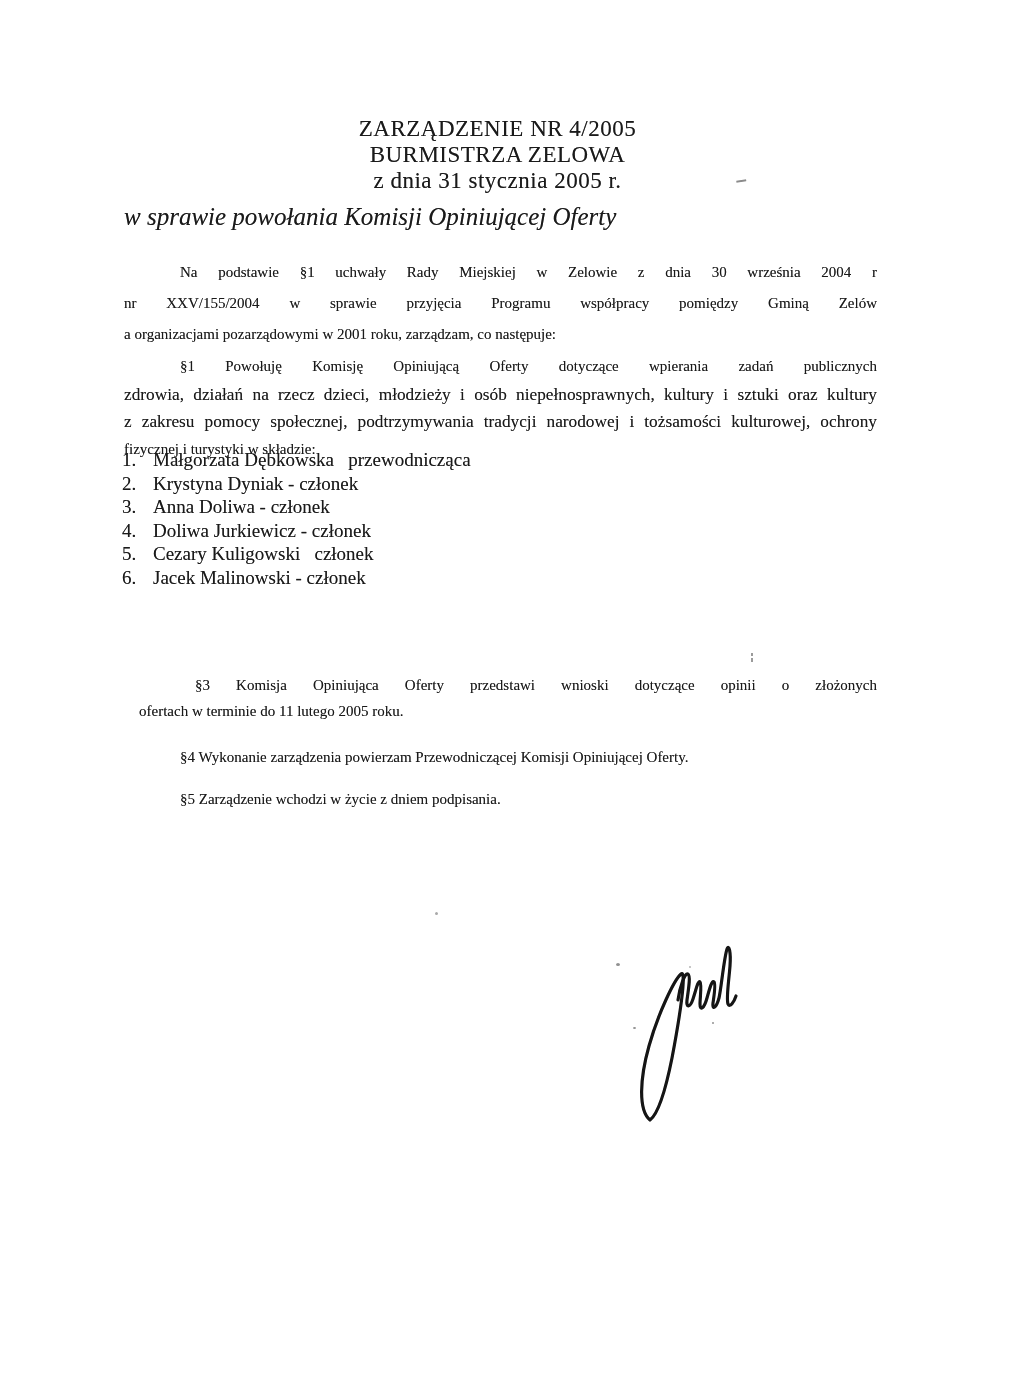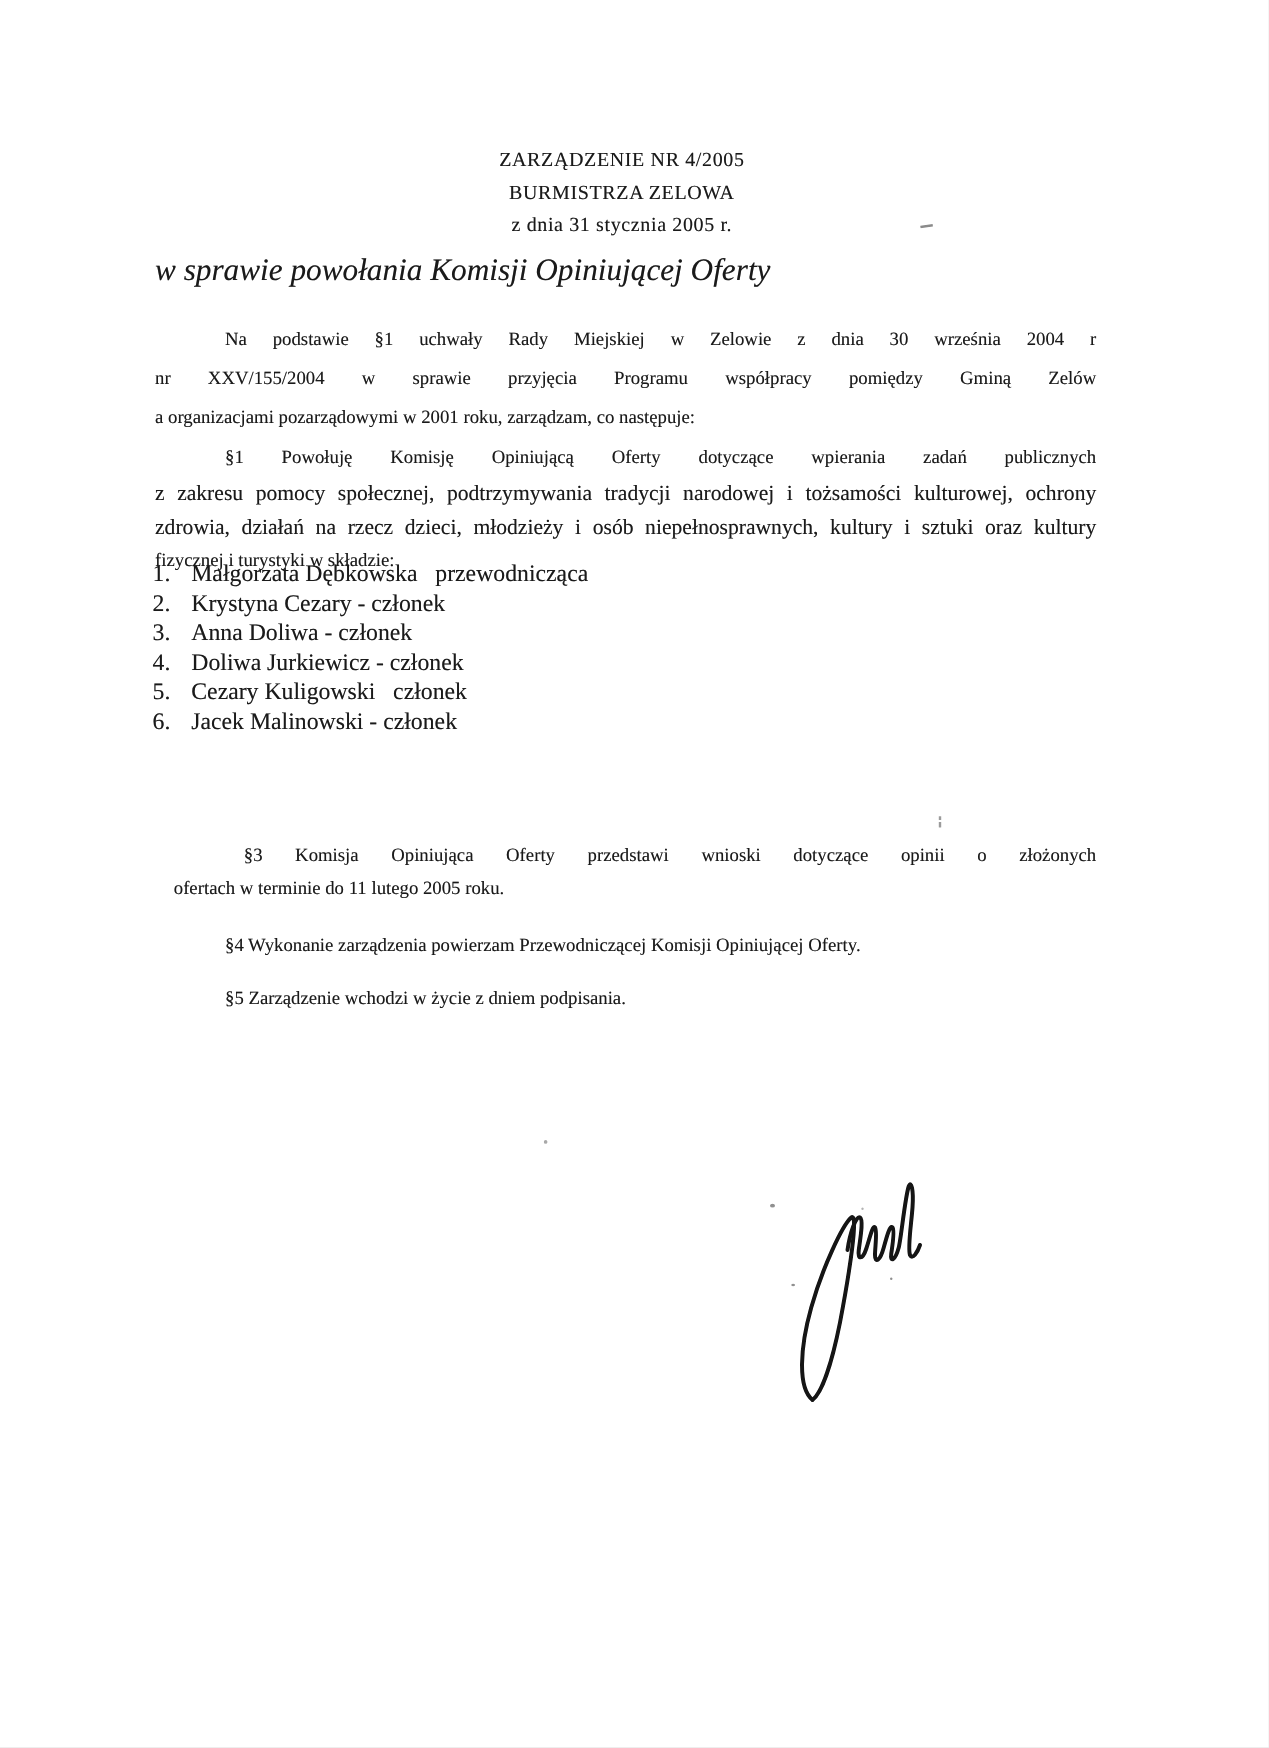--- a/index.html
+++ b/index.html
@@ -10,21 +10,21 @@
     background:#ffffff;
     overflow:hidden;
     font-family:"Liberation Serif","DejaVu Serif",serif;
     color:#1f1f1f;
     filter:contrast(1.05);
   }
   .page * { text-shadow:0 0 0.6px rgba(45,45,45,0.55); }
 
   .title-block {
     position:absolute; top:116px; left:0; width:995px;
-    text-align:center; font-size:16px; line-height:26px;
+    text-align:center; font-size:23px; line-height:26px;
     letter-spacing:0.5px; font-weight:normal;
   }
   .subject {
     position:absolute; top:205px; left:124px;
     font-size:25px; line-height:24px;font-style:italic;
   }
   .para { position:absolute; left:124px; width:753px; }
   .para .line { font-size:15px; }
   .para .line.small { font-size:17.3px; }
   .line.just { text-align:justify; text-align-last:justify; }
@@ -73,33 +73,33 @@
   <div class="subject">w sprawie powołania Komisji Opiniującej Oferty</div>
 
   <div class="para preamble">
     <div class="line just indent">Na podstawie §1 uchwały Rady Miejskiej w Zelowie z dnia 30 września 2004 r</div>
     <div class="line just">nr XXV/155/2004 w sprawie przyjęcia Programu współpracy pomiędzy Gminą Zelów</div>
     <div class="line">a organizacjami pozarządowymi w 2001 roku, zarządzam, co następuje:</div>
   </div>
 
   <div class="para sec1">
     <div class="line just indent">§1 Powołuję Komisję Opiniującą Oferty dotyczące wpierania zadań publicznych</div>
+    <div class="line just small">zdrowia, działań na rzecz dzieci, młodzieży i osób niepełnosprawnych, kultury i sztuki oraz kultury</div>
     <div class="line just small">z zakresu pomocy społecznej, podtrzymywania tradycji narodowej i tożsamości kulturowej, ochrony</div>
-    <div class="line just small">zdrowia, działań na rzecz dzieci, młodzieży i osób niepełnosprawnych, kultury i sztuki oraz kultury</div>
     <div class="line">fizycznej i turystyki w składzie:</div>
   </div>
 
   <div class="member-list">
     <div class="member-row">
       <span class="member-no">1.</span>
       <span>Małgorzata Dębkowska&nbsp;&nbsp; przewodnicząca</span>
     </div>
     <div class="member-row">
       <span class="member-no">2.</span>
-      <span>Krystyna Cezary - członek</span>
+      <span>Krystyna Dyniak - członek</span>
     </div>
     <div class="member-row">
       <span class="member-no">3.</span>
       <span>Anna Doliwa - członek</span>
     </div>
     <div class="member-row">
       <span class="member-no">4.</span>
       <span>Doliwa Jurkiewicz - członek</span>
     </div>
     <div class="member-row">

